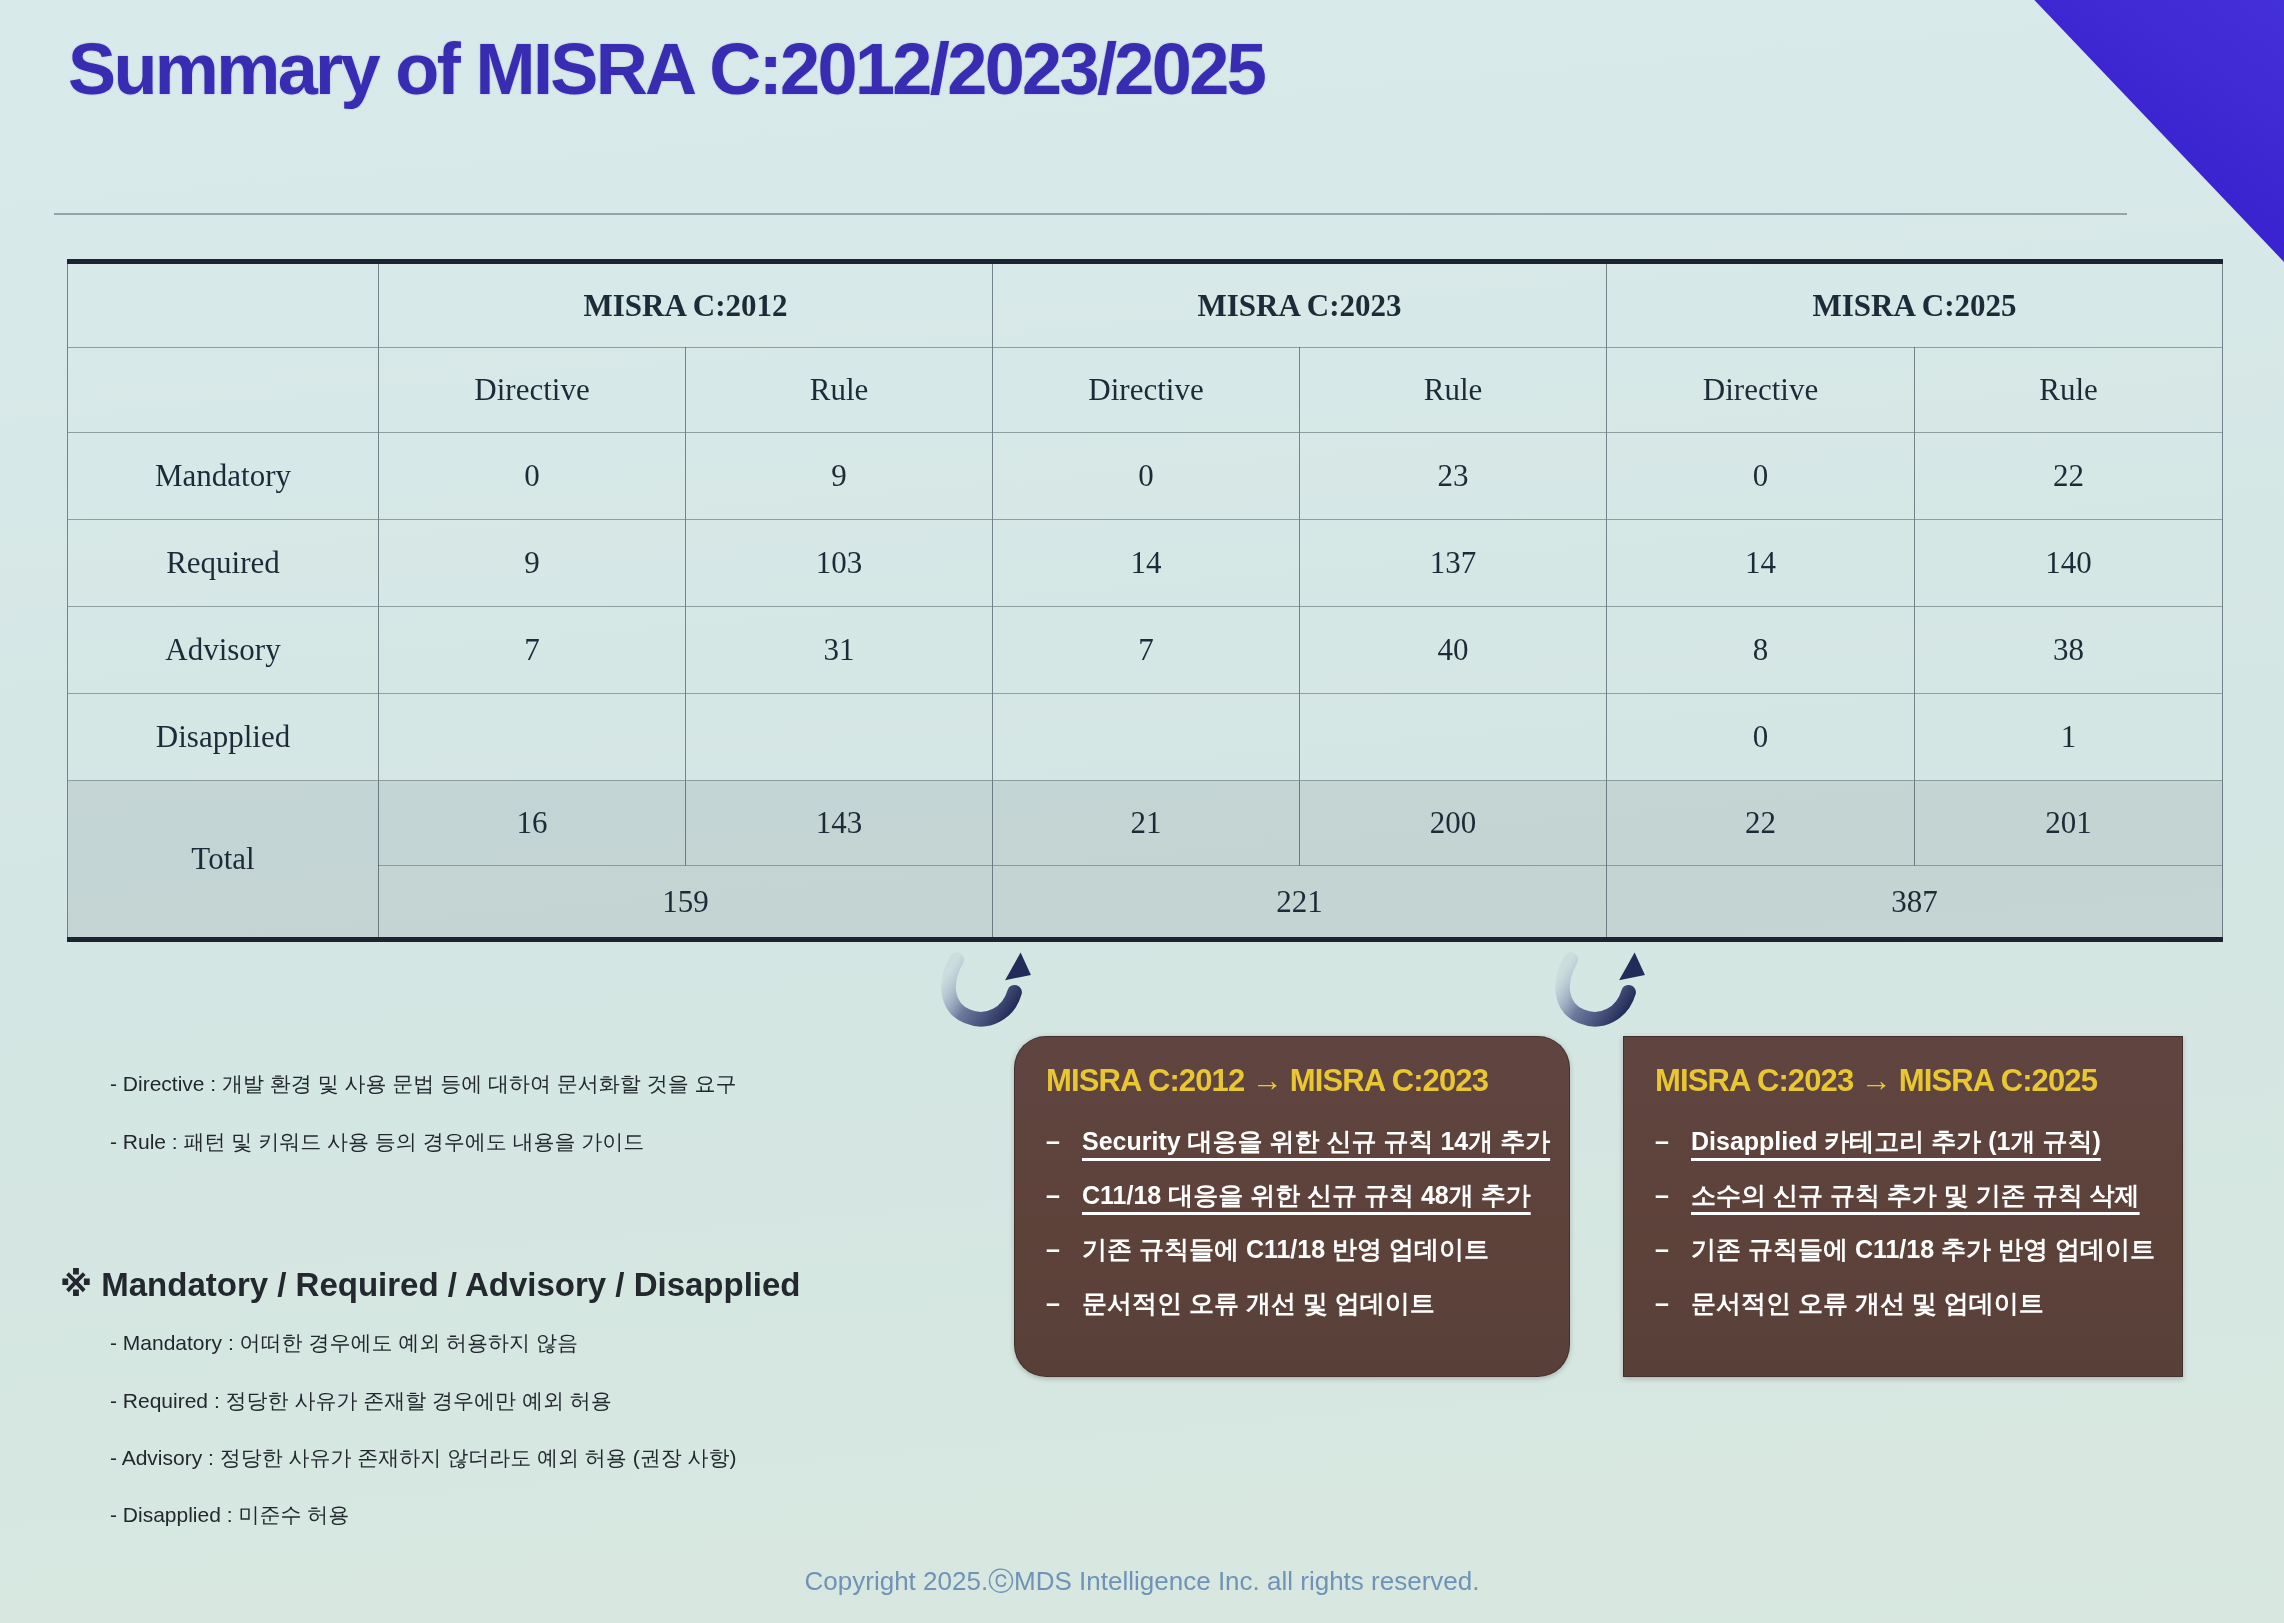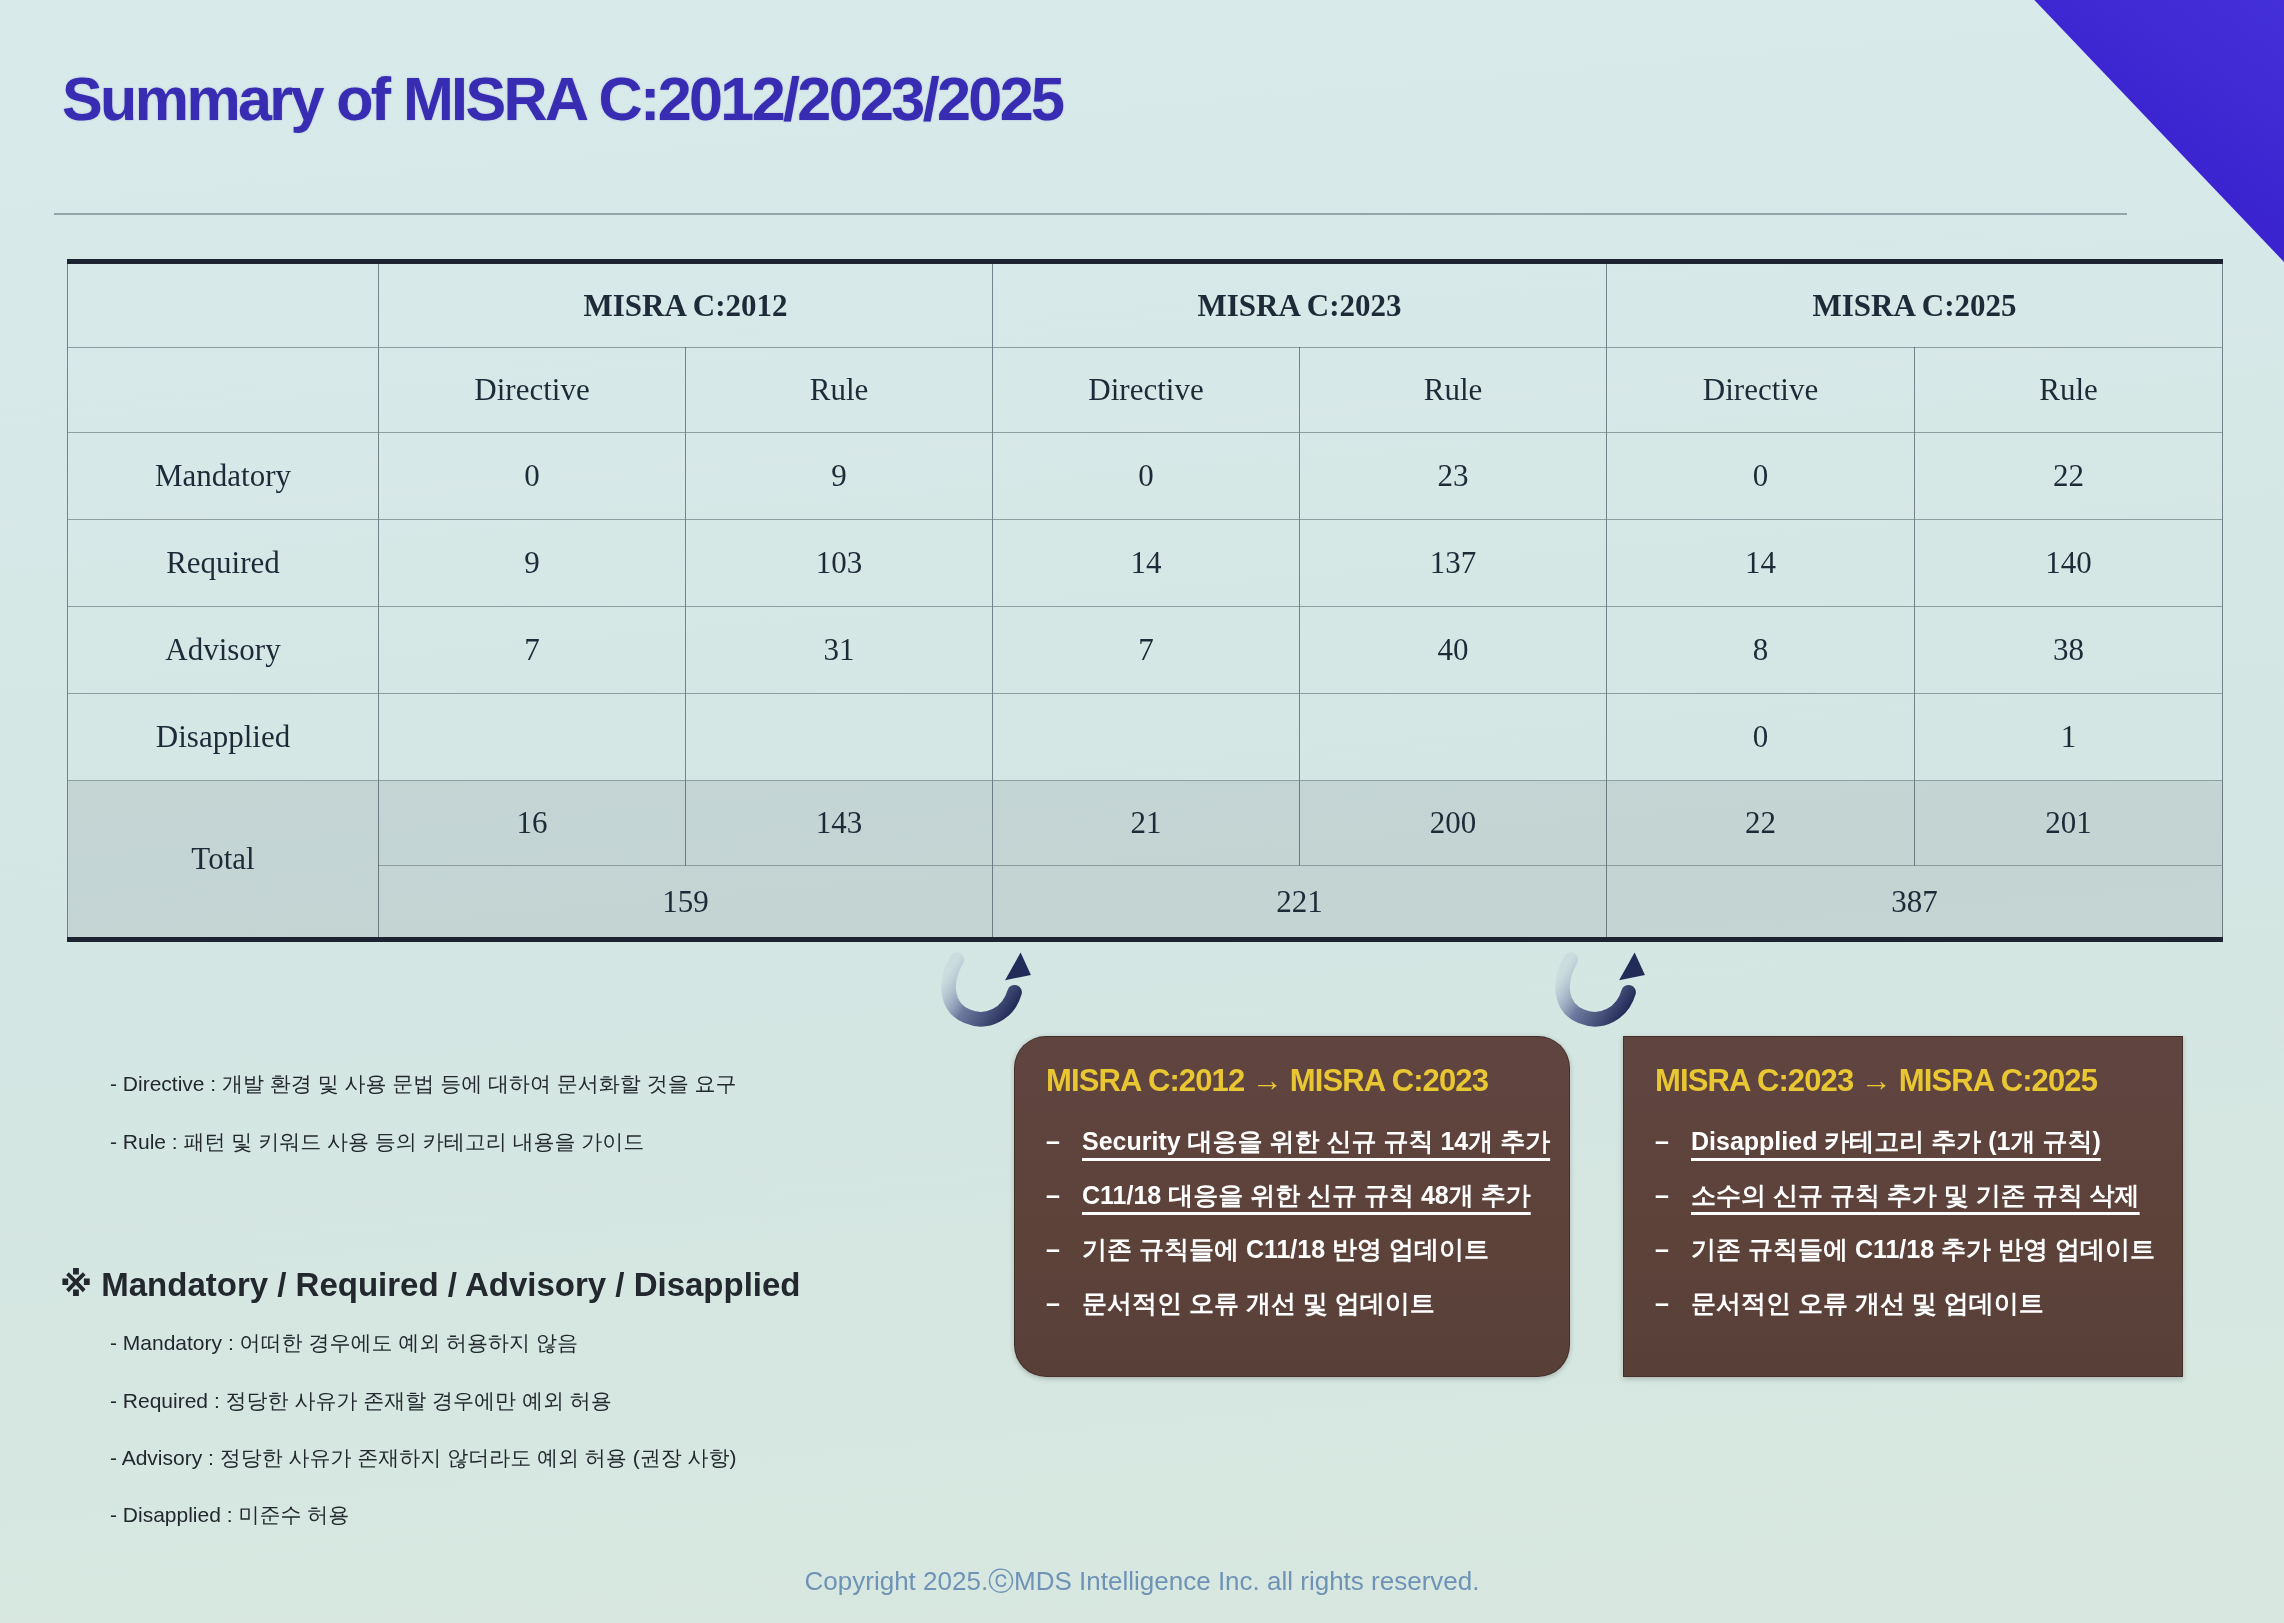--- a/index.html
+++ b/index.html
@@ -12,25 +12,24 @@
 
   
   .corner{
     position:absolute;top:0;right:0;width:287px;height:270px;
     background:linear-gradient(215deg,#4430d8 0%,#3a23cf 55%,#2f18c0 100%);
     clip-path:polygon(13% 0,100% 0,100% 97%);
   }
 
   
   .title{
-    position:absolute;left:62px;top:28px;
-    font-size:61px;font-weight:bold;letter-spacing:-2.6px;
+    position:absolute;left:68px;top:28px;
+    font-size:72px;font-weight:bold;letter-spacing:-2.6px;
     color:#372cb2;white-space:nowrap;
     text-shadow:0 0 1.7px rgba(55,44,178,.35);
-    margin-top:36px;
   }
   .title-rule{
     position:absolute;left:54px;top:213px;width:2073px;height:1.7px;
     background:rgba(92,108,114,.55);
   }
 
   
   table.summary{
     position:absolute;left:67px;top:259px;width:2154px;
     border-collapse:collapse;table-layout:fixed;
@@ -204,21 +203,21 @@
         <stop offset="0.45" stop-color="#4a5486" stop-opacity="0.75"></stop>
         <stop offset="1" stop-color="#232c58"></stop>
       </linearGradient>
     </defs>
     <path d="M30 12 C 14 40, 18 68, 42 78 C 66 88, 90 74, 97 50" fill="none" stroke="url(#sw2)" stroke-width="17" stroke-linecap="round"></path>
     <polygon points="86,36 116,30 104,4" fill="#232c58"></polygon>
   </svg>
 
   <div class="note n1">
     <div class="note-item">-  Directive : 개발 환경 및 사용 문법 등에 대하여 문서화할 것을 요구</div>
-    <div class="note-item">-  Rule : 패턴 및 키워드 사용 등의 카테고리 내용을 가이드</div>
+    <div class="note-item">-  Rule : 패턴 및 키워드 사용 등의 경우에도 내용을 가이드</div>
   </div>
 
   <div class="note n2">
     <div class="note-title">※ Mandatory / Required / Advisory / Disapplied</div>
     <div class="note-item">-  Mandatory : 어떠한 경우에도 예외 허용하지 않음</div>
     <div class="note-item">-  Required : 정당한 사유가 존재할 경우에만 예외 허용</div>
     <div class="note-item">-  Advisory : 정당한 사유가 존재하지 않더라도 예외 허용 (권장 사항)</div>
     <div class="note-item">-  Disapplied : 미준수 허용</div>
   </div>
 

